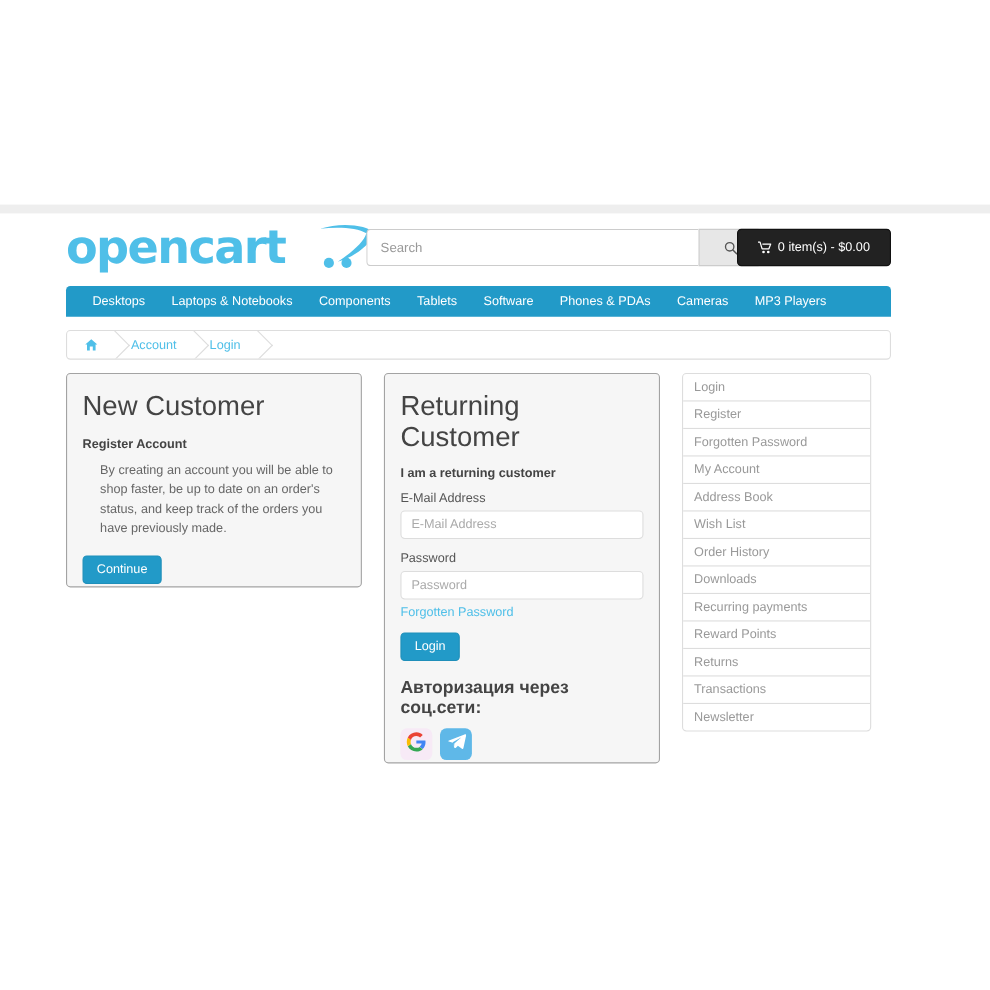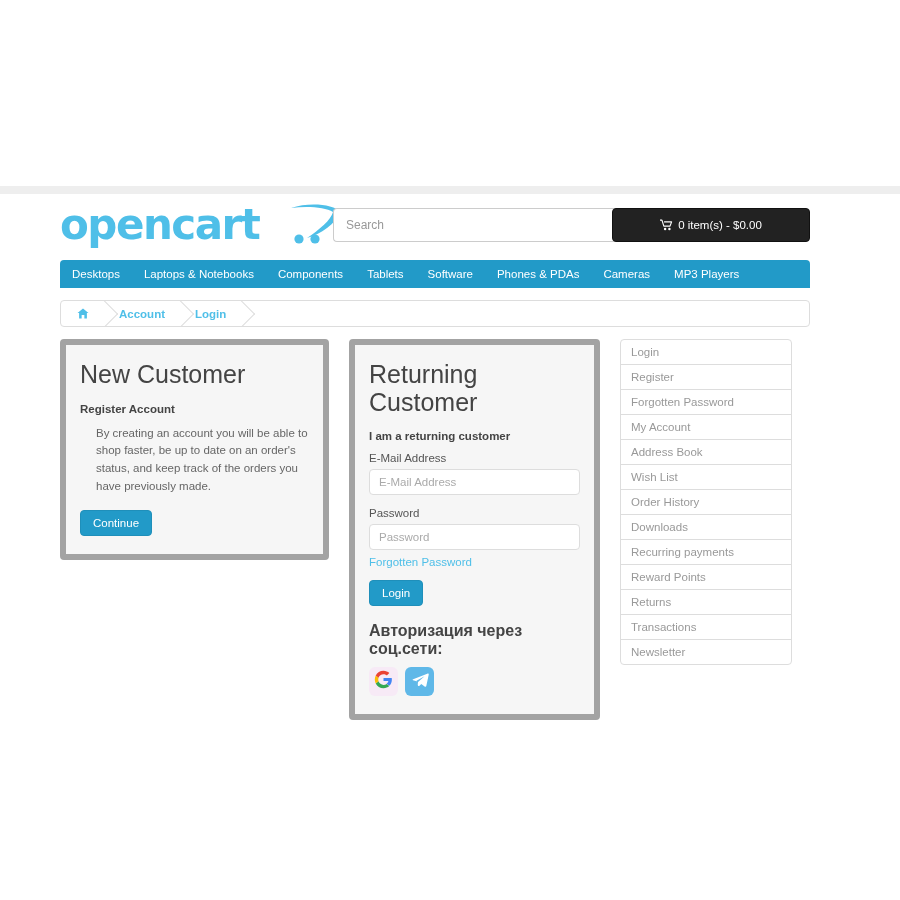--- a/index.html
+++ b/index.html
@@ -53,69 +53,70 @@
     width: 58px; height: 34px;
     background: #e7e7e7; border: 1px solid #cccccc;
     border-radius: 0 4px 4px 0;
     display: flex; align-items: center; justify-content: center;
     cursor: pointer;
   }
   .search-btn svg { display: block; }
 
   .cart-btn {
     position: absolute; right: 0; top: 14px;
-    width: 198px; height: 34px;
+    width: 140px; height: 34px;
     background: #222222; border: 1px solid #111;
     border-radius: 4px;
     display: flex; align-items: center; justify-content: center;
     color: #ffffff; font-size: 11.5px; cursor: pointer; gap: 5px;
   }
   .cart-btn svg { display: block; }
 
   
   .navbar {
     position: relative; margin-top: 0; height: 28px;
     background: #229ac8;
     border-radius: 4px 4px 0 0;
     display: flex; align-items: center;
+    padding-left: 12px;
   }
   .nav-item {
     color: #ffffff; font-size: 11.5px;
     padding: 0 12px; line-height: 28px; cursor: pointer;
     white-space: nowrap;
   }
 
   
   .breadcrumb {
     margin-top: 12px; height: 27px;
     background: #ffffff; border: 1px solid #dddddd; border-radius: 4px;
     display: flex; align-items: center; padding-left: 2px;
-    position: relative; overflow: hidden; font-weight: bold;
+    position: relative; overflow: hidden;
   }
   .crumb {
     position: relative; display: flex; align-items: center;
     height: 25px; padding: 0 16px 0 14px;
     font-size: 11.5px; color: #4fbfe8; cursor: pointer;
   }
   .crumb::after {
     content: ""; position: absolute; right: -9px; top: 3px;
     width: 19px; height: 19px;
     border-top: 1px solid #ddd; border-right: 1px solid #ddd;
     transform: rotate(45deg); background: transparent;
   }
   .crumb svg { display: block; }
 
   
   .main-row { margin-top: 12px; display: flex; gap: 20px; align-items: flex-start; }
 
   .panel {
     background: #f6f6f6;
-    border: 6px solid #a3a3a3;
+    border: 1px solid #a3a3a3;
     border-radius: 4px;
-    padding: 16px 14px 18px 14px;
+    padding: 16px 14px 2px 14px;
   }
   .col-new { width: 269px; }
   .col-ret { width: 251px; }
 
   .panel h1 {
     font-size: 25px; font-weight: normal; color: #444444;
     line-height: 1.1; margin-bottom: 14px;
     font-family: "Liberation Sans", sans-serif;
   }
   .panel h2 {

